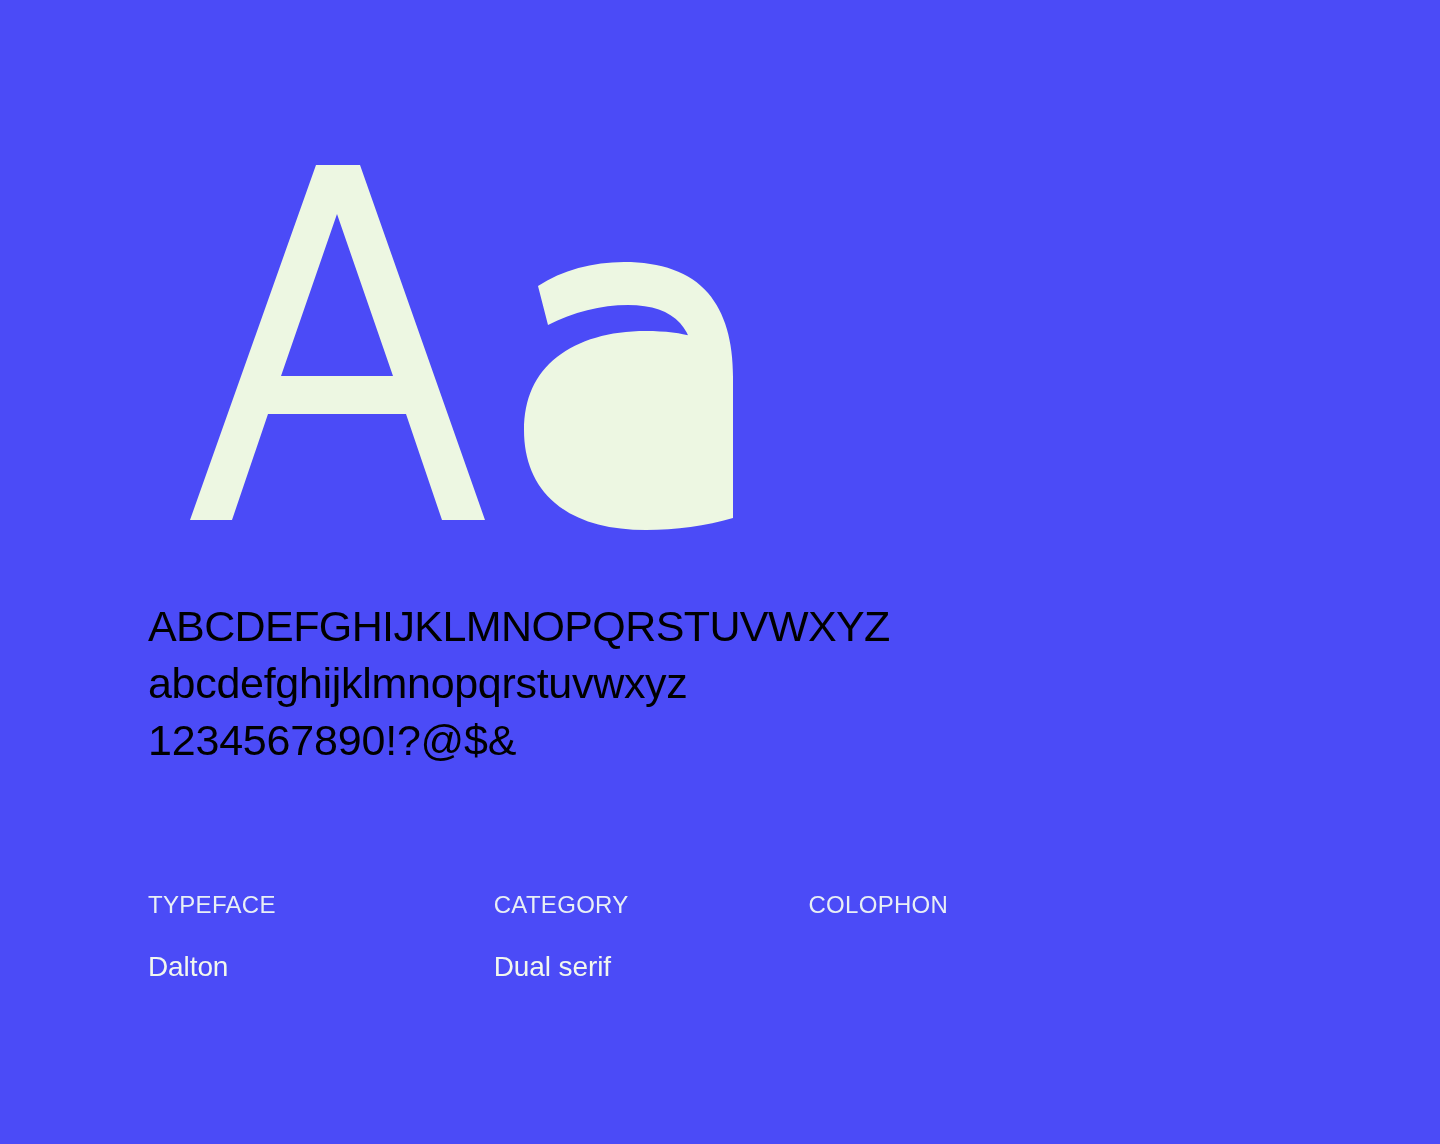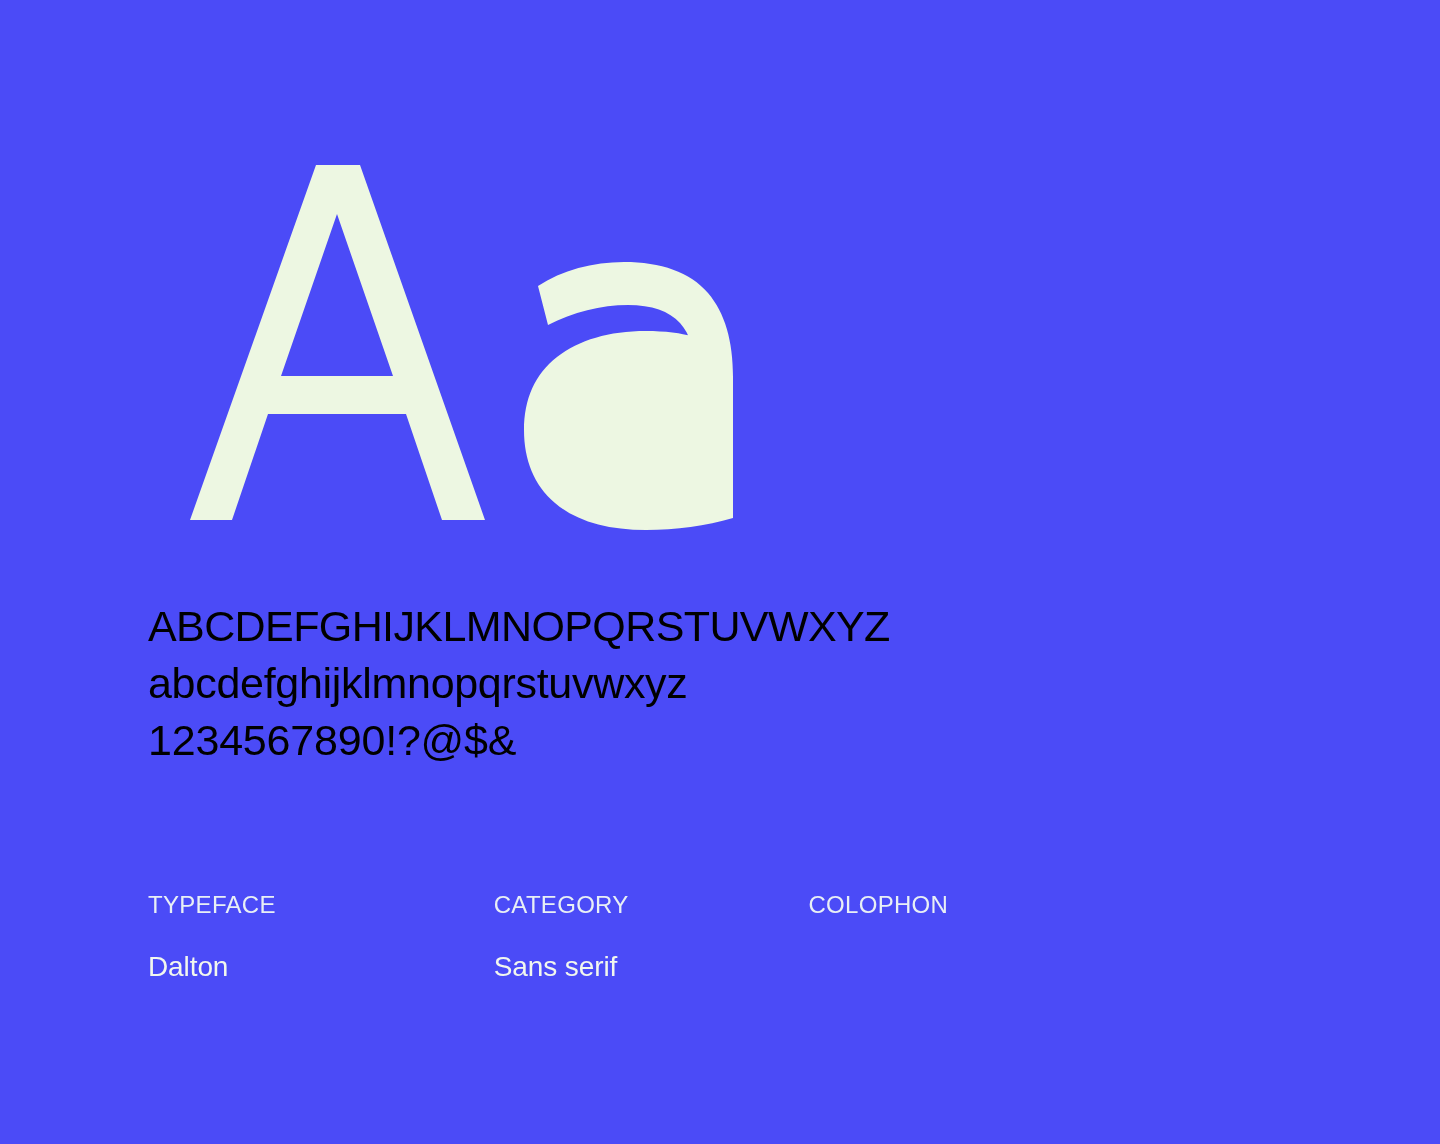--- a/index.html
+++ b/index.html
@@ -174,21 +174,21 @@
 
   <div class="meta">
 
     <div class="meta-col typeface">
       <span class="meta-label">TYPEFACE</span>
       <span class="meta-value">Dalton</span>
     </div>
 
     <div class="meta-col category">
       <span class="meta-label">CATEGORY</span>
-      <span class="meta-value">Sans serif</span>
+      <span class="meta-value">Dual serif</span>
     </div>
 
     <div class="meta-col colophon">
       <span class="meta-label">COLOPHON</span>
     </div>
 
   </div>
 
 </div>
 

